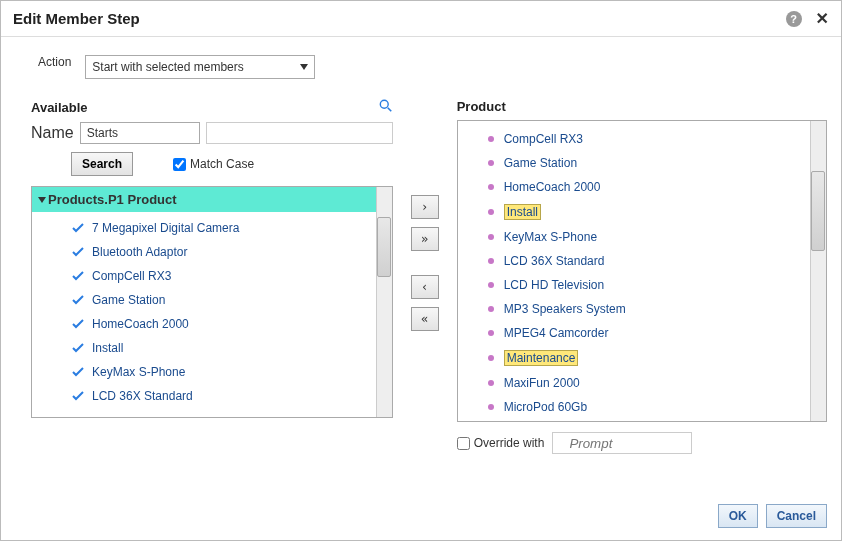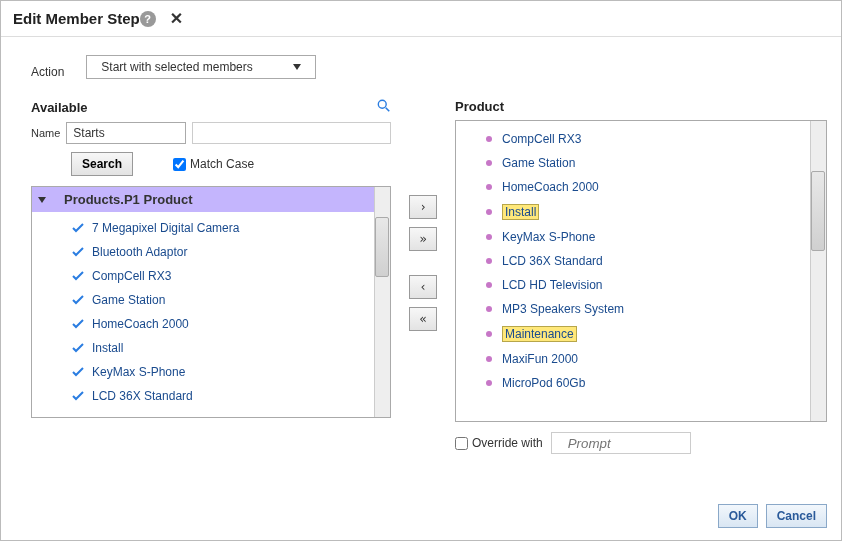--- a/index.html
+++ b/index.html
@@ -1,43 +1,43 @@
 <!DOCTYPE html>
 <html><head>
 <meta charset="utf-8">
 <style>
 * { box-sizing: border-box; margin: 0; padding: 0; font-family: Arial, Helvetica, sans-serif; }
 body { background: #fff; font-size: 12px; color: #333; }
 .dialog { width: 842px; height: 541px; border: 1px solid #bbb; position: relative; background: #fff; }
-.titlebar { height: 36px; padding: 8px 12px; font-size: 15px; font-weight: bold; color: #222; border-bottom: 1px solid #ddd; display: flex; align-items: center; }
+.titlebar { height: 36px; padding: 8px 12px; font-size: 15px; font-weight: bold; color: #222; border-bottom: 1px solid #ddd; display: flex; align-items: center; justify-content: space-between; }
 .titlebar .icons { display: flex; gap: 14px; align-items: center; }
 .help-icon { width: 16px; height: 16px; border-radius: 50%; background: #999; color: #fff; font-size: 11px; line-height: 16px; text-align: center; font-weight: bold; cursor: pointer; }
 .close-icon { font-size: 16px; font-weight: bold; cursor: pointer; color: #333; }
 .content { padding: 18px 14px 10px 30px; }
-.row-action { display: flex; align-items: flex-end; gap: 22px; margin-bottom: 20px; }
+.row-action { display: flex; align-items: flex-start; gap: 14px; margin-bottom: 20px; margin-left: 7px; }
 .row-action label { font-size: 12px; }
-.select-wrap { border: 1px solid #aaa; height: 24px; display: inline-flex; align-items: center; padding: 0 14px; background: #fff; min-width: 230px; justify-content: space-between; cursor: pointer; }
+.select-wrap { border: 1px solid #aaa; height: 24px; display: inline-flex; align-items: center; padding: 0 6px; background: #fff; min-width: 230px; justify-content: space-between; cursor: pointer; }
 .select-wrap .tri { width: 0; height: 0; border-left: 4px solid transparent; border-right: 4px solid transparent; border-top: 6px solid #333; }
 .two-col { display: flex; gap: 14px; align-items: flex-start; }
 .col-left { flex: 0 0 360px; }
 .col-mid { flex: 0 0 36px; display: flex; flex-direction: column; gap: 8px; padding-top: 96px; align-items: center; }
 .col-right { flex: 1; }
 .section-head { font-size: 13px; font-weight: bold; color: #222; margin-bottom: 6px; display: flex; justify-content: space-between; align-items: center; }
 .search-icon svg { width: 14px; height: 14px; }
 .name-row { display: flex; align-items: center; gap: 6px; margin: 6px 0 8px 0; }
-.name-row label { font-size: 11px; }
+.name-row label { font-size: 16px; }
 .name-select { border: 1px solid #aaa; height: 22px; display: inline-flex; align-items: center; padding: 0 6px; min-width: 120px; justify-content: space-between; cursor: pointer; }
 .name-input { border: 1px solid #ccc; height: 22px; flex: 1; padding: 0 4px; }
 .search-row { display: flex; align-items: center; gap: 40px; margin-bottom: 10px; margin-left: 40px; }
 .search-btn { border: 1px solid #999; background: linear-gradient(#f7f7f7,#e3e3e3); padding: 4px 10px; font-weight: bold; font-size: 12px; cursor: pointer; }
 .checkbox-row { display: flex; align-items: center; gap: 4px; font-size: 12px; }
 .checkbox-row input { width: 13px; height: 13px; }
 .tree-box, .selected-box { border: 1px solid #aaa; background: #fff; position: relative; }
 .tree-box { height: 232px; overflow-y: auto; overflow-x: hidden; }
-.tree-header { background: #c4b5fd; padding: 5px 6px; font-weight: bold; color: #333; font-size: 13px; display: flex; align-items: center; gap: 18px; }
+.tree-header { background: #5eead4; padding: 5px 6px; font-weight: bold; color: #333; font-size: 13px; display: flex; align-items: center; gap: 2px; }
 .disclosure { width: 0; height: 0; border-left: 4px solid transparent; border-right: 4px solid transparent; border-top: 6px solid #333; display: inline-block; }
 .tree-list { padding: 4px 0; }
 .tree-item { padding: 5px 4px 5px 40px; color: #1a4b8e; font-size: 12px; display: flex; align-items: center; gap: 8px; cursor: pointer; }
 .check-icon svg { width: 12px; height: 10px; }
 .check-icon { color: #2a7de1; display: inline-flex; }
 .scroll-stub { position: absolute; right: 0; top: 0; bottom: 0; width: 16px; background: #eee; border-left: 1px solid #ccc; }
 .scroll-thumb { position: absolute; right: 1px; width: 14px; background: linear-gradient(#e8e8e8,#d0d0d0); border: 1px solid #aaa; border-radius: 2px; }
 .mover-btn { width: 28px; height: 24px; border: 1px solid #999; background: linear-gradient(#f7f7f7,#e3e3e3); display: flex; align-items: center; justify-content: center; font-size: 12px; cursor: pointer; font-family: monospace; }
 .selected-box { height: 302px; overflow: hidden; }
 .selected-list { padding: 6px 0; }
@@ -219,20 +219,24 @@
               <div class="selected-item">
                 <span class="bullet"></span>
                 <span>LCD HD Television</span>
               </div>
               <div class="selected-item">
                 <span class="bullet"></span>
                 <span>MP3 Speakers System</span>
               </div>
               <div class="selected-item">
                 <span class="bullet"></span>
+                <span>MPEG4 Camcorder</span>
+              </div>
+              <div class="selected-item">
+                <span class="bullet"></span>
                 <span class="hl-yellow">Maintenance</span>
               </div>
               <div class="selected-item">
                 <span class="bullet"></span>
                 <span>MaxiFun 2000</span>
               </div>
               <div class="selected-item">
                 <span class="bullet"></span>
                 <span>MicroPod 60Gb</span>
               </div>

